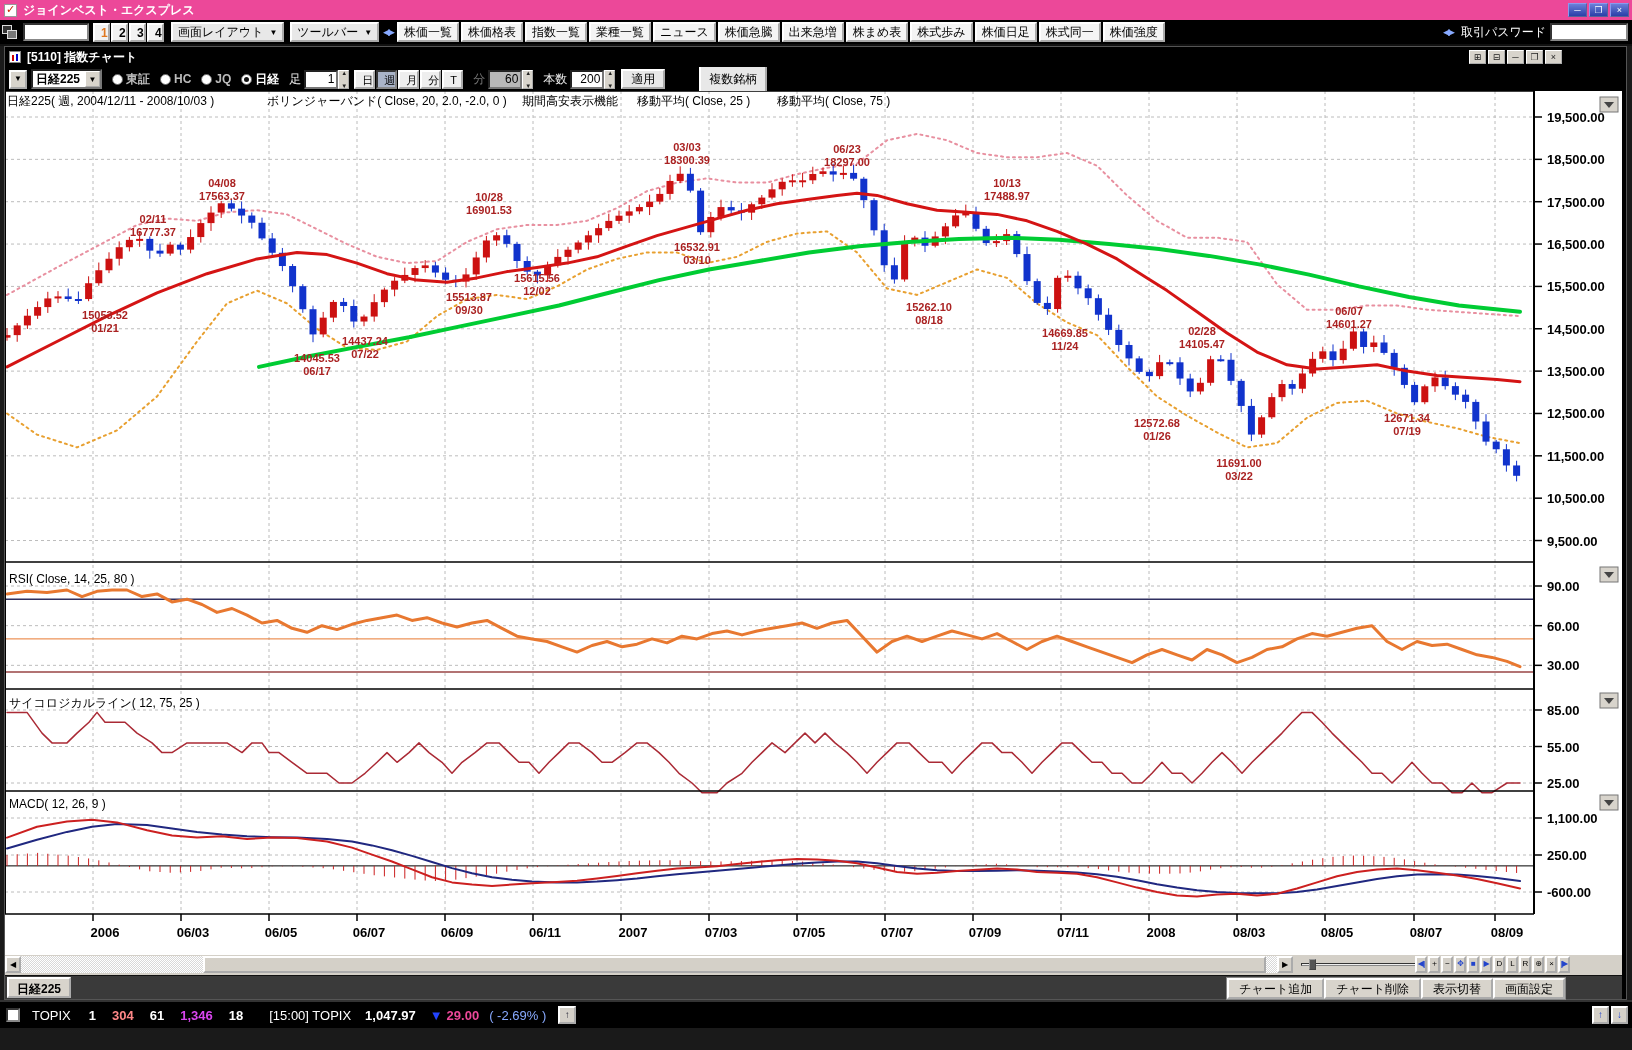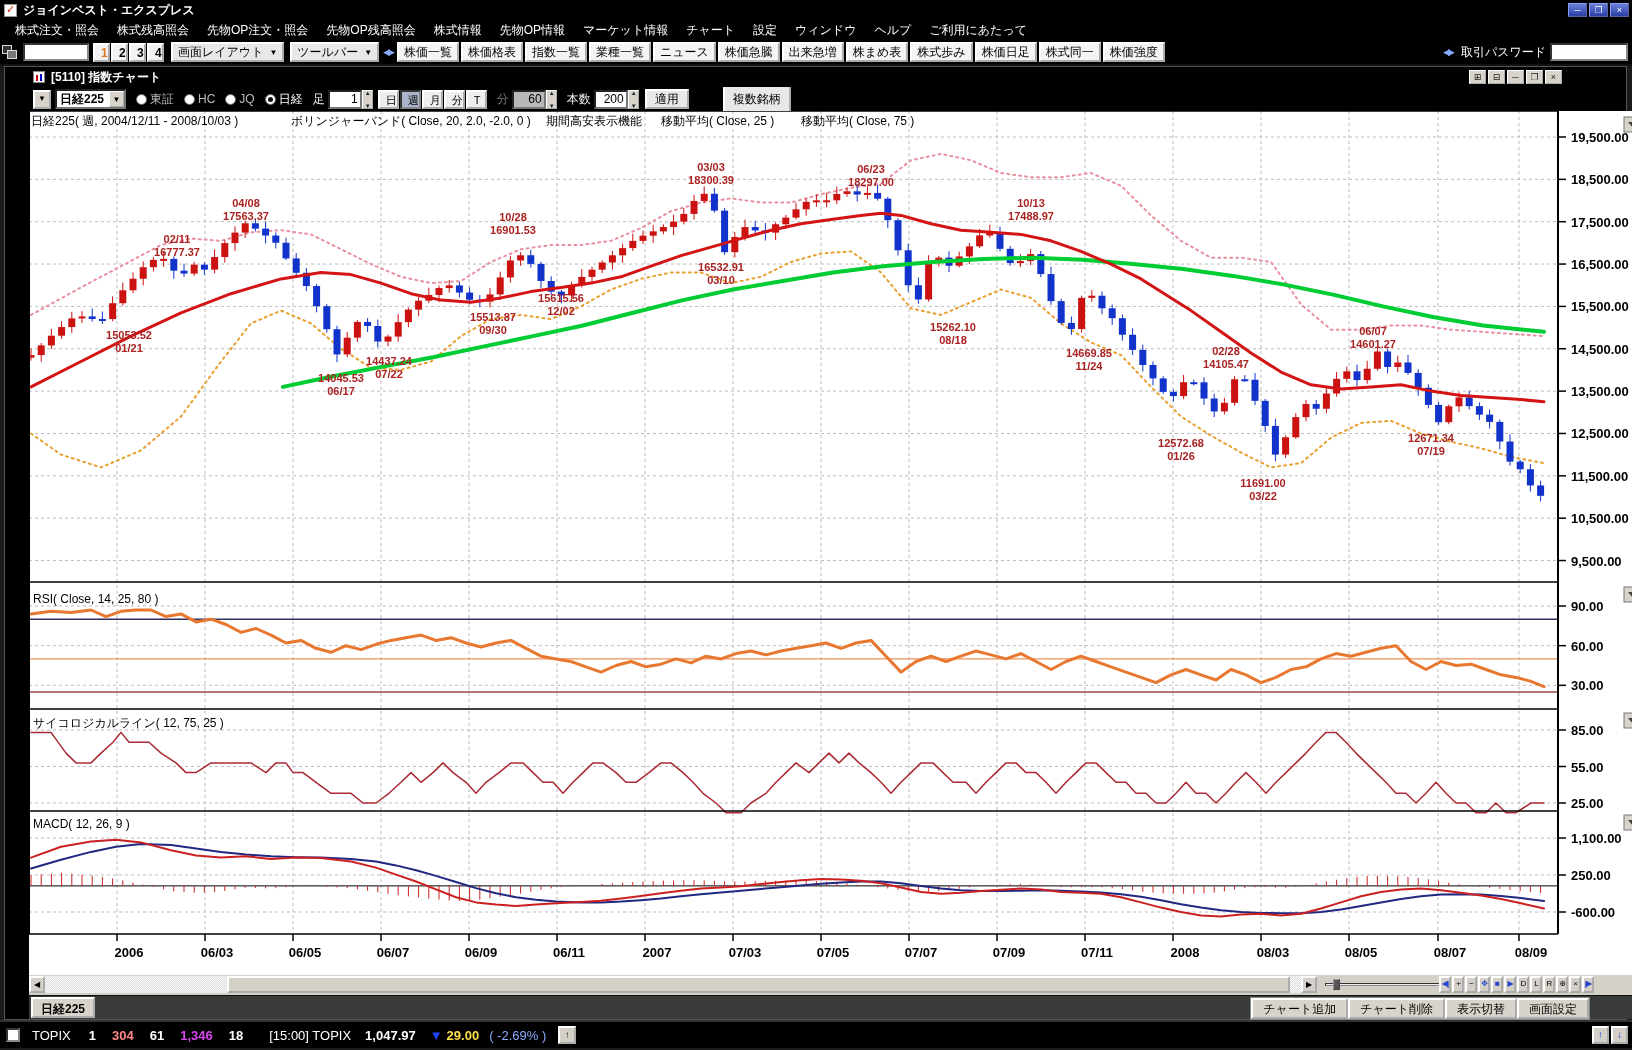--- a/index.html
+++ b/index.html
@@ -1,20 +1,20 @@
 <!DOCTYPE html>
 <html><head>
 <meta charset="utf-8">
 <style>
   html,body{margin:0;padding:0;background:#444;}
   *{box-sizing:border-box;font-family:"Liberation Sans","DejaVu Sans",sans-serif;}
   .app{position:relative;width:1632px;height:1050px;background:#1a1a1a;overflow:hidden;}
 
   
-  .titlebar{position:relative;height:20px;background:#000000;display:flex;align-items:center;padding-left:4px;}
+  .titlebar{position:relative;height:20px;background:#ec4899;display:flex;align-items:center;padding-left:4px;}
   .app-icon{width:13px;height:13px;background:#fff;border:1px solid #999;display:inline-block;position:relative;}
   .app-icon:before{content:"✓";color:#cc2200;font-size:11px;font-weight:bold;position:absolute;left:1px;top:-2px;}
   .title-text{color:#fff;font-size:12px;font-weight:bold;margin-left:6px;}
   .win-btns{position:absolute;right:3px;top:3px;display:flex;gap:2px;}
   .win-btn{width:19px;height:14px;background:linear-gradient(#6a7fd8,#2a3fa8);border:1px outset #8899ee;color:#fff;font-size:9px;line-height:12px;text-align:center;cursor:pointer;}
 
   
   .menubar{height:20px;background:#000;display:flex;align-items:center;padding-left:6px;}
   .menu-item{color:#fff;font-size:12px;padding:2px 9px;cursor:pointer;}
 
@@ -29,39 +29,39 @@
   .num-btn.first{color:#e07820;}
   .drop-btn{height:20px;background:#e8e8e8;border:2px outset #fff;font-size:12px;padding:0 5px;margin-left:6px;cursor:pointer;display:inline-flex;align-items:center;gap:6px;color:#000;}
   .drop-btn .dd{font-size:8px;}
   .split-icon{color:#88aaff;font-size:9px;margin:0 4px;letter-spacing:-2px;cursor:pointer;}
   .tb-btn{height:20px;background:#f4f4f4;border:2px outset #fff;font-size:12px;padding:0 5px;margin-right:2px;cursor:pointer;color:#000;white-space:nowrap;}
   .tb-right{position:absolute;right:4px;display:flex;align-items:center;}
   .pw-label{color:#fff;font-size:12px;margin:0 4px;}
   .pw-input{width:78px;height:18px;border:2px inset #888;background:#fff;font-size:12px;}
 
   
-  .chart-window{margin:0 5px 0 4px;border:1px solid #555;background:#000;padding-left:24px;}
+  .chart-window{margin:0 5px 0 4px;border:1px solid #555;background:#000;}
   .chart-titlebar{position:relative;height:20px;background:#000;display:flex;align-items:center;padding-left:4px;}
   .chart-icon{width:12px;height:12px;background:#fff;border:1px solid #888;position:relative;}
   .chart-icon:before{content:"";position:absolute;left:2px;top:3px;width:2px;height:6px;background:#c00;}
   .chart-icon:after{content:"";position:absolute;left:6px;top:2px;width:2px;height:7px;background:#00c;}
   .chart-title-text{color:#fff;font-size:12px;font-weight:bold;margin-left:6px;}
   .cw-btns{position:absolute;right:64px;top:3px;display:flex;gap:2px;}
   .cw-btn{width:17px;height:14px;background:#d8d4cc;border:1px outset #fff;font-size:9px;line-height:12px;text-align:center;cursor:pointer;color:#222;}
 
   
   .chart-controls{height:24px;background:#000;display:flex;align-items:center;padding-left:4px;color:#ccc;font-size:12px;}
   .mini-drop{width:18px;height:19px;background:#d8d4cc;border:2px outset #fff;font-size:8px;text-align:center;line-height:14px;color:#000;cursor:pointer;}
   .combo{display:flex;margin-left:4px;border:2px inset #777;background:#fff;height:20px;align-items:center;}
   .combo .val{width:52px;font-size:12px;font-weight:bold;color:#000;padding-left:3px;}
   .combo .dd{width:15px;height:16px;background:#d8d4cc;border:1px outset #fff;font-size:8px;text-align:center;line-height:15px;color:#000;cursor:pointer;}
   .radio{display:inline-flex;align-items:center;margin-left:10px;cursor:pointer;}
   .radio .circ{width:11px;height:11px;border-radius:50%;background:#fff;border:1px solid #666;position:relative;margin-right:3px;}
   .radio.sel .circ:after{content:"";position:absolute;left:2px;top:2px;width:5px;height:5px;border-radius:50%;background:#111;}
-  .radio .lbl{color:#bbb;}
+  .radio .lbl{color:#bbb;font-weight:bold;}
   .radio.sel .lbl{color:#fff;}
   .ctl-label{margin-left:10px;color:#eee;}
   .ctl-label.dim{color:#777;}
   .spin-input{display:flex;margin-left:3px;height:19px;}
   .spin-input input{width:34px;height:19px;border:2px inset #777;background:#fff;font-size:12px;text-align:right;padding-right:2px;color:#000;}
   .spin-input input.dim{background:#b8b8b8;color:#000000;}
   .spin-input .sp{width:11px;height:19px;background:#d8d4cc;border:1px outset #fff;position:relative;cursor:pointer;}
   .spin-input .sp:before{content:"▲";position:absolute;top:-1px;left:2px;font-size:6px;color:#222;}
   .spin-input .sp:after{content:"▼";position:absolute;bottom:-1px;left:2px;font-size:6px;color:#222;}
   .per-btn{width:21px;height:19px;background:#eee;border:2px outset #fff;font-size:11px;text-align:center;line-height:14px;color:#000;cursor:pointer;margin-left:1px;}
@@ -91,55 +91,41 @@
   .tab-btn{height:21px;background:#d8d4cc;border:2px outset #fff;font-size:12px;padding:1px 10px 0;color:#000;cursor:pointer;white-space:nowrap;}
 
   
   .statusbar{position:relative;height:28px;background:#000;display:flex;align-items:center;padding-left:6px;color:#fff;font-size:13px;border-top:2px solid #333;}
   .sb-check{width:14px;height:14px;background:#fff;border:2px inset #888;margin-right:12px;cursor:pointer;}
   .sb-sym{font-weight:normal;margin-right:18px;}
   .sb-val{margin-right:16px;font-weight:bold;}
   .sb-time{margin:0 14px 0 10px;}
   .sb-price{font-weight:bold;margin-right:14px;}
   .down-tri{color:#2244ff;font-size:13px;margin-right:4px;}
-  .sb-chg{color:#fde047;font-weight:bold;margin-right:10px;}
+  .sb-chg{color:#ec4899;font-weight:bold;margin-right:10px;}
   .sb-pct{color:#88aaff;margin-right:12px;}
   .sb-upbtn{width:18px;height:18px;background:#d4d0c8;border:2px outset #fff;color:#223;font-size:10px;line-height:14px;text-align:center;cursor:pointer;}
   .sb-right{position:absolute;right:4px;top:4px;display:flex;gap:2px;}
   .sb-rbtn{width:17px;height:18px;background:#d4d0c8;border:2px outset #fff;color:#2244cc;font-size:10px;line-height:14px;text-align:center;cursor:pointer;}
 </style>
 </head>
 <body>
 
 <div class="app">
 
   <div class="titlebar">
     <span class="app-icon"></span>
     <span class="title-text">ジョインベスト・エクスプレス</span>
     <span class="win-btns" id="main-win-btns">
         <span class="win-btn">─</span>
         <span class="win-btn">❐</span>
         <span class="win-btn">×</span>
       </span>
   </div>
 
-  <div class="menubar" id="menubar">
-      <span class="menu-item">株式注文・照会</span>
-      <span class="menu-item">株式残高照会</span>
-      <span class="menu-item">先物OP注文・照会</span>
-      <span class="menu-item">先物OP残高照会</span>
-      <span class="menu-item">株式情報</span>
-      <span class="menu-item">先物OP情報</span>
-      <span class="menu-item">マーケット情報</span>
-      <span class="menu-item">チャート</span>
-      <span class="menu-item">設定</span>
-      <span class="menu-item">ウィンドウ</span>
-      <span class="menu-item">ヘルプ</span>
-      <span class="menu-item">ご利用にあたって</span>
-    </div>
 
   <div class="toolbar">
     <span class="cascade-icon">
         <i></i>
         <i></i>
       </span>
     <input class="tb-input" style="">
     <span id="layout-nums"><button class="num-btn first" style="display: inline-block;">1</button><button class="num-btn" style="display: inline-block;">2</button><button class="num-btn" style="display: inline-block;">3</button><button class="num-btn" style="display: inline-block;">4</button></span>
     <button class="drop-btn">
         <span>画面レイアウト</span>

